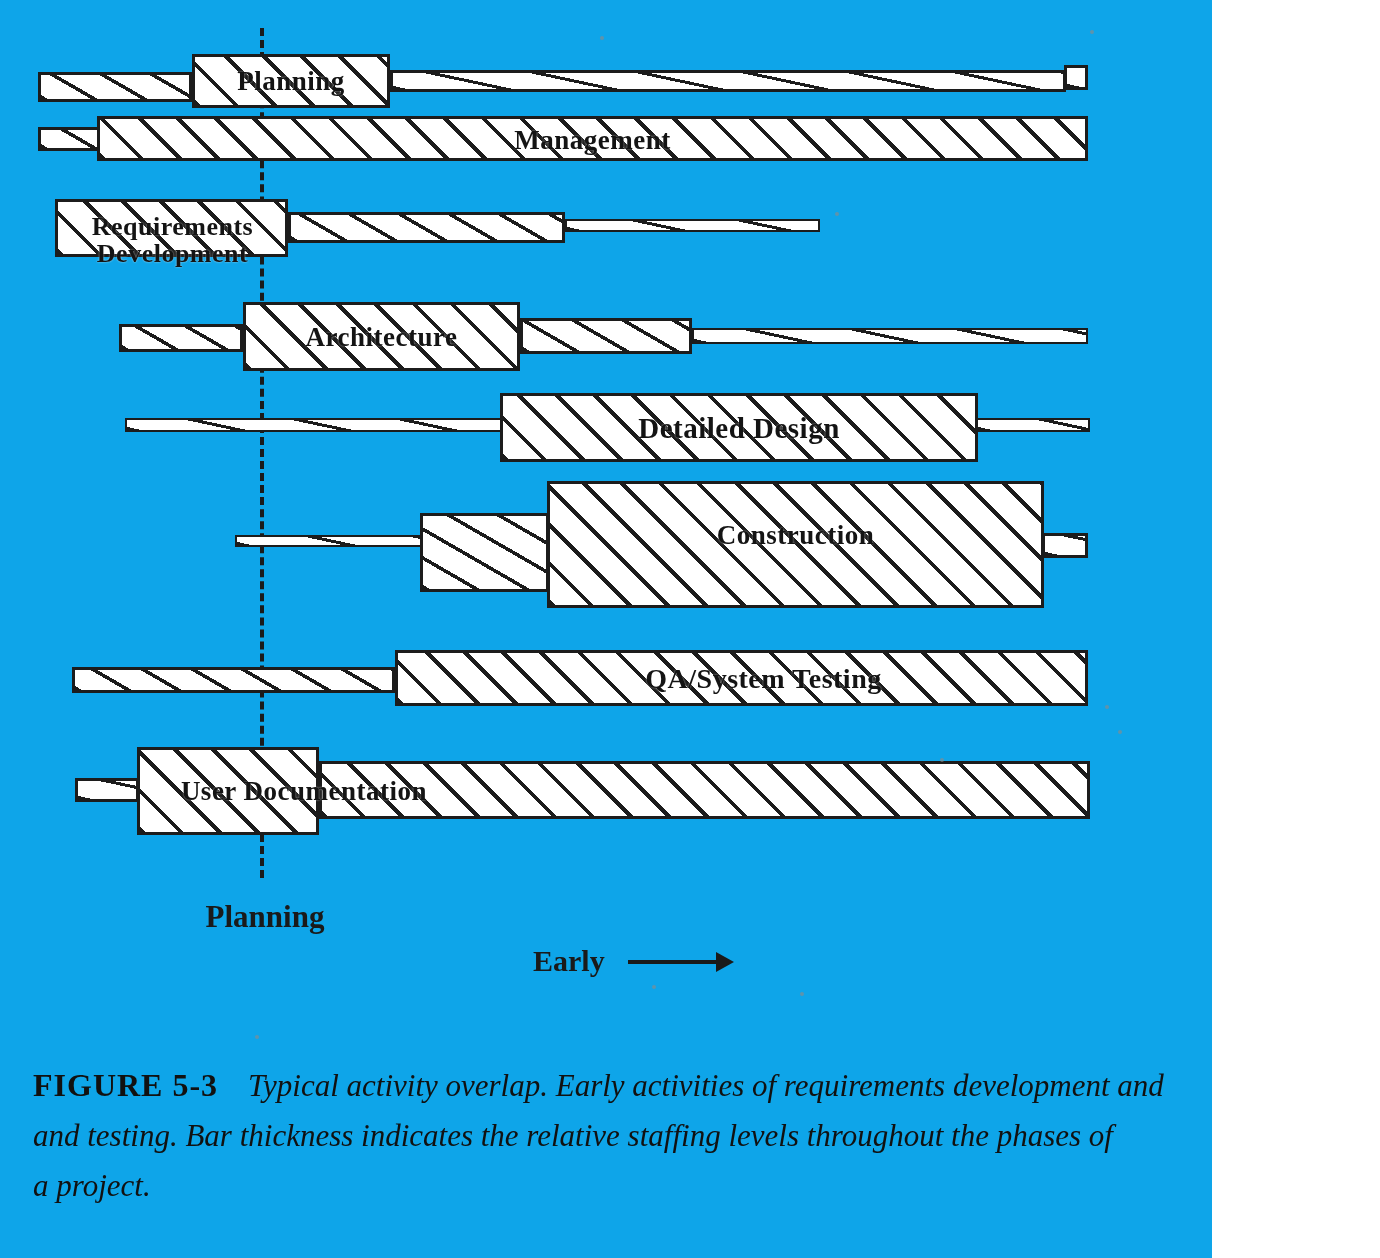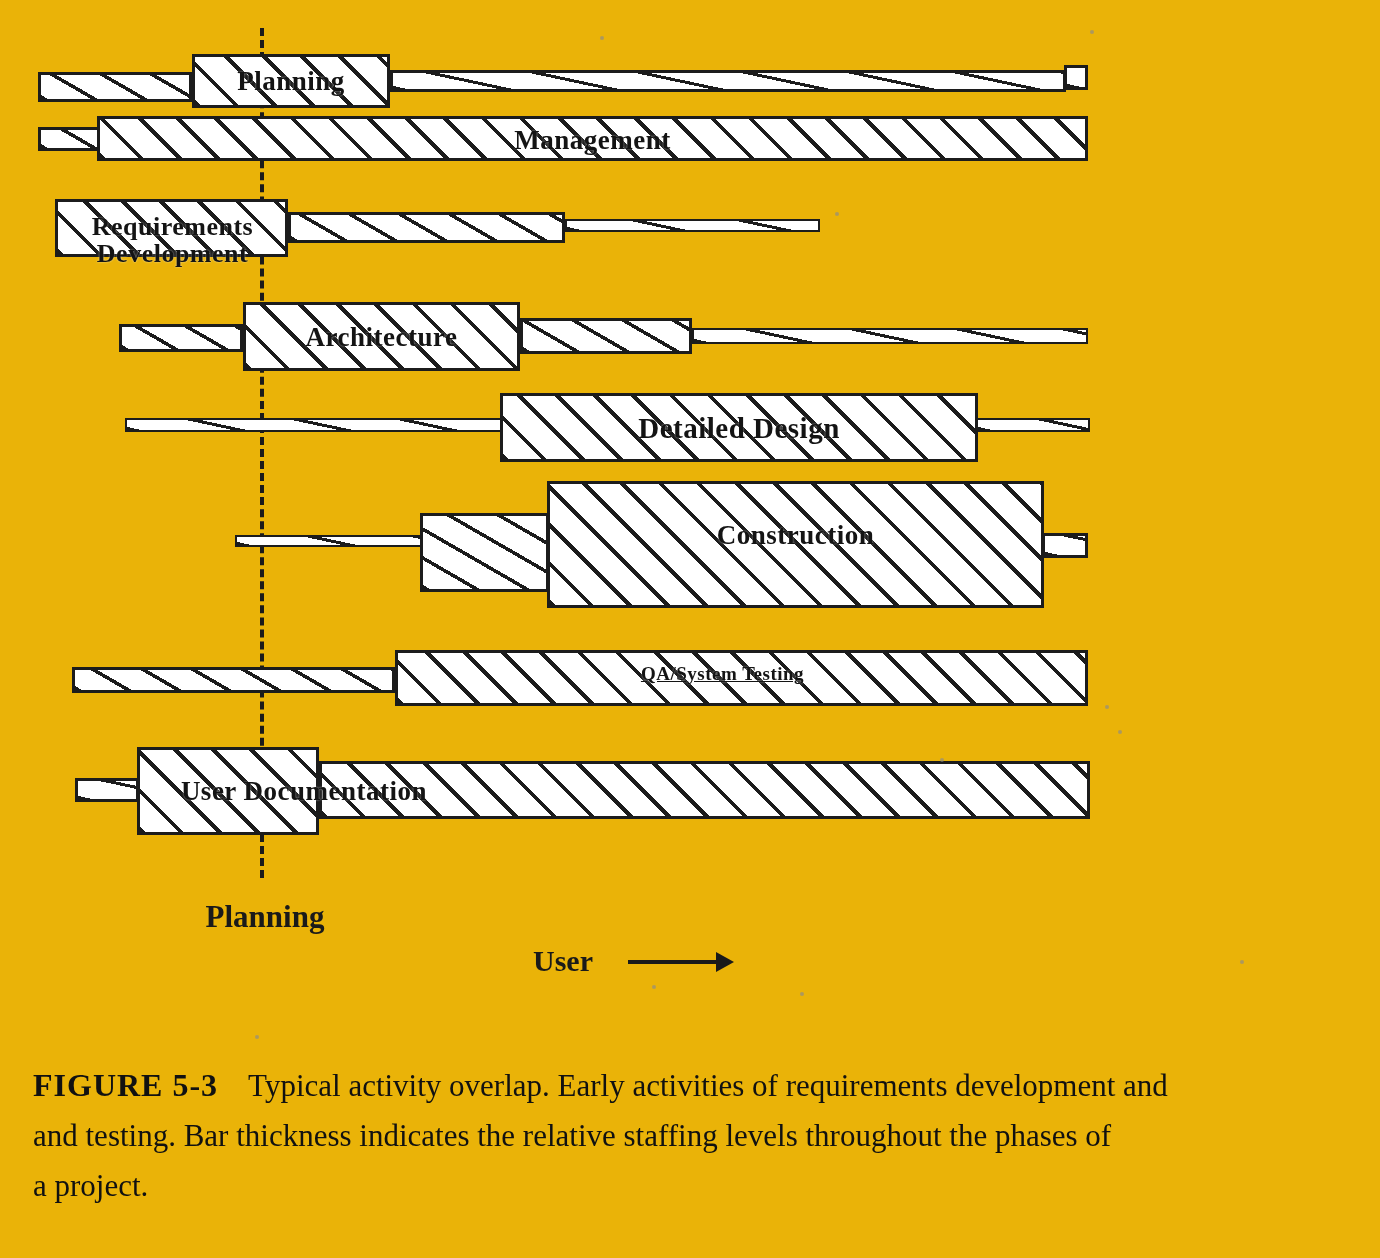--- a/index.html
+++ b/index.html
@@ -1,17 +1,17 @@
 <!DOCTYPE html>
 <html><head>
 <meta charset="utf-8">
 <style>
   html,body{margin:0;padding:0;background:#ffffff;}
   .page{
-    position:relative;width:1380px;height:1258px;background:#eab308;
+    position:relative;width:1212px;height:1258px;background:#0ea5e9;
     font-family:"Liberation Serif", serif;color:#1a1a1a;overflow:hidden;
   }
   .seg{
     position:absolute;box-sizing:border-box;background-color:#ffffff;
     border:3px solid #1c1c1c;
   }
   .seg.t2{border-width:2px;}
   
   .hx{background-image:repeating-linear-gradient(45deg,#1c1c1c 0px,#1c1c1c 4px,transparent 4px,transparent 27px);}
   .hm{background-image:repeating-linear-gradient(30deg,#1c1c1c 0px,#1c1c1c 3.5px,transparent 3.5px,transparent 25px);}
@@ -31,21 +31,21 @@
   }
   .time-row{position:absolute;left:533px;top:944px;height:36px;}
   .time-word{font-size:30px;font-weight:700;color:#1a1a1a;}
   .arrow-shaft{position:absolute;left:95px;top:16px;width:90px;height:4px;background:#1a1a1a;}
   .arrow-head{
     position:absolute;left:183px;top:8px;width:0;height:0;
     border-left:18px solid #1a1a1a;border-top:10px solid transparent;border-bottom:10px solid transparent;
   }
   .caption{position:absolute;left:33px;top:1060px;width:1332px;font-size:31px;line-height:50px;color:#111;}
   .caption .tag{font-style:normal;font-weight:600;font-size:32px;letter-spacing:1px;margin-right:30px;}
-  .caption .cap-line{}
+  .caption .cap-line{font-style:italic;}
   .speck{position:absolute;width:4px;height:4px;border-radius:50%;background:#8a8a8a;opacity:.65;}
 </style>
 </head>
 <body>
 
 <div class="page">
 
   <div class="dash-line"></div>
 
   <div>
@@ -88,36 +88,36 @@
     <div class="seg ht t2" style="left:235px;top:535px;width:187px;height:12px;"></div>
     <div class="seg hm" style="left:420px;top:513px;width:129px;height:79px;"></div>
     <div class="seg hx" style="left:547px;top:481px;width:497px;height:127px;"></div>
     <div class="seg ht" style="left:1042px;top:533px;width:46px;height:25px;"></div>
     <div class="bar-label" style="left:547px;top:520px;width:497px;font-size:27px;">Construction</div>
   </div>
 
   <div>
     <div class="seg hm" style="left:72px;top:667px;width:323px;height:26px;"></div>
     <div class="seg hx" style="left:395px;top:650px;width:693px;height:56px;"></div>
-    <div class="bar-label" style="left:376px;top:663px;width:693px;font-size:19px;text-decoration:underline;">QA/System Testing</div>
+    <div class="bar-label" style="left:417px;top:663px;width:693px;font-size:28px;">QA/System Testing</div>
   </div>
 
   <div>
     <div class="seg ht" style="left:75px;top:778px;width:64px;height:24px;"></div>
     <div class="seg hx" style="left:137px;top:747px;width:182px;height:88px;"></div>
     <div class="seg hx" style="left:319px;top:761px;width:771px;height:58px;"></div>
     <div class="bar-label" style="left:139px;top:776px;width:330px;font-size:27px;">User Documentation</div>
   </div>
 
   <div class="checkpoint-label">
     <div>Planning</div>
   </div>
 
   <div class="time-row">
-    <span class="time-word">User</span>
+    <span class="time-word">Early</span>
     <span class="arrow-shaft"></span>
     <span class="arrow-head"></span>
   </div>
 
   <div class="caption">
     <div>
       <span class="tag">FIGURE 5-3</span><span class="cap-line">Typical activity overlap. Early activities of requirements development and</span>
     </div>
     <div class="cap-line">and testing. Bar thickness indicates the relative staffing levels throughout the phases of</div>
     <div class="cap-line">a project.</div>

